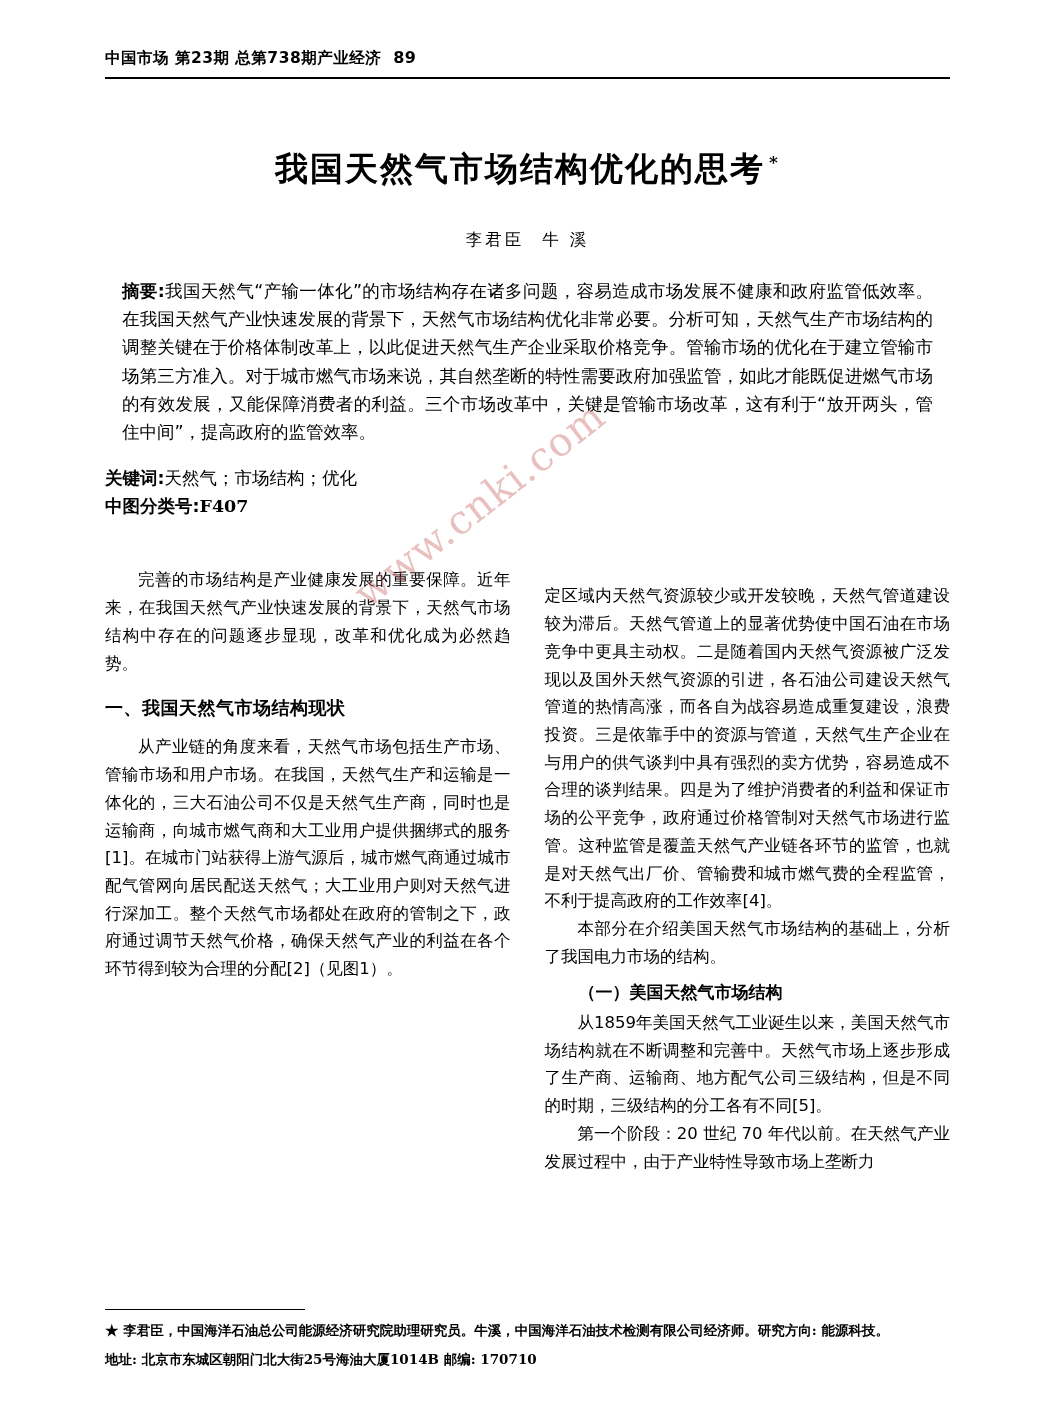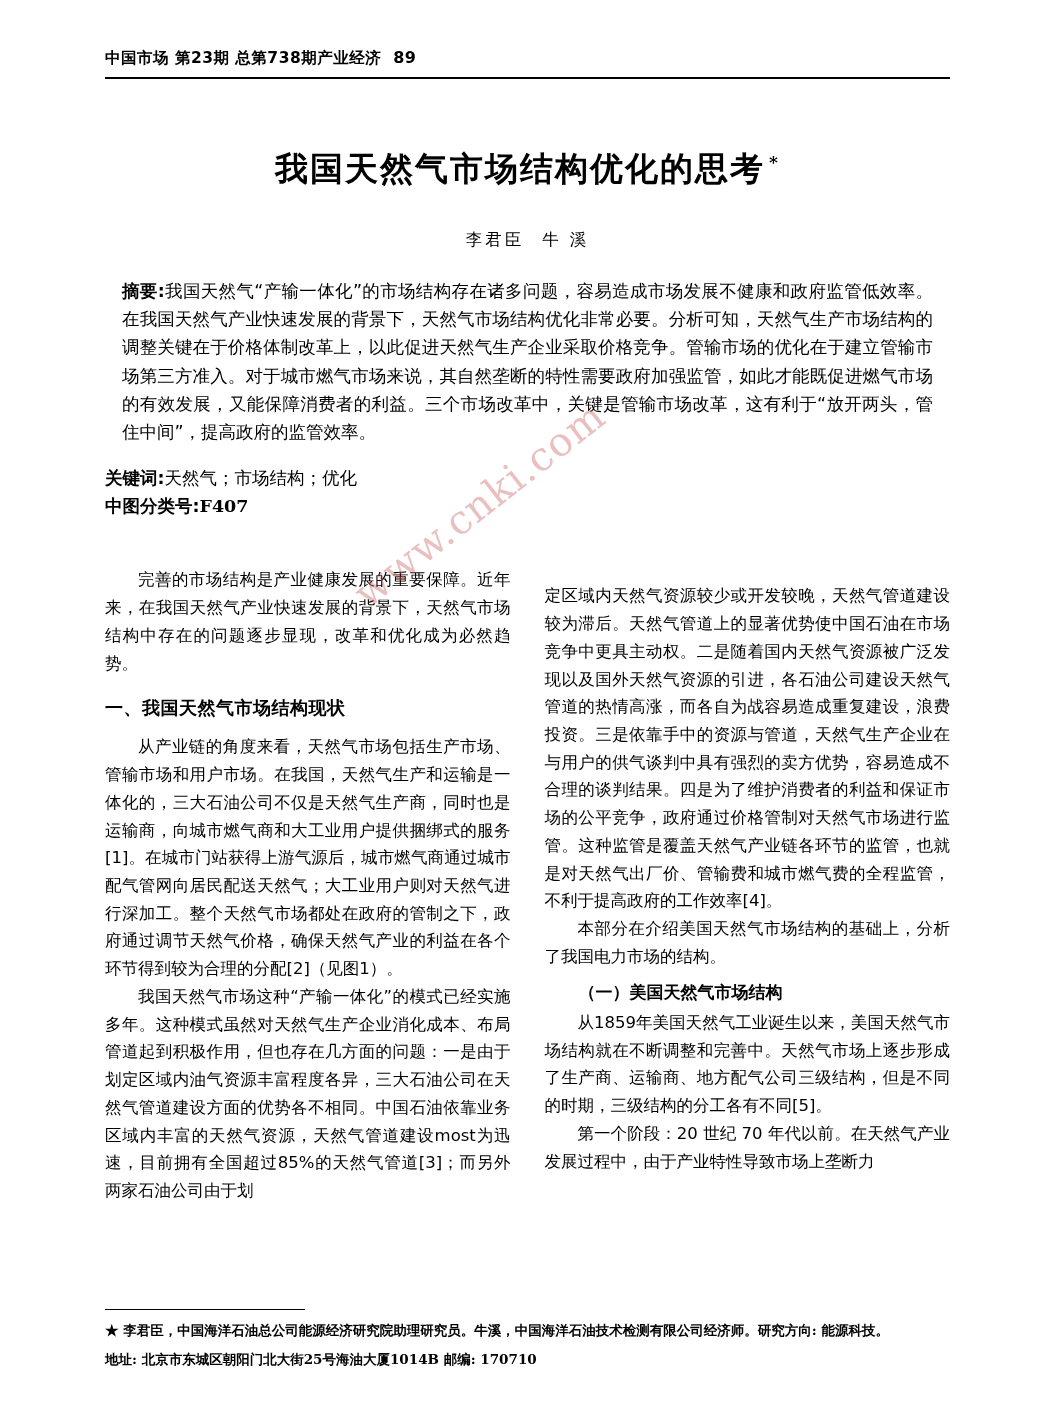--- a/index.html
+++ b/index.html
@@ -194,21 +194,20 @@
   </div>
 
   <div class="watermark">www.cnki.com</div>
 
   <div class="columns">
 
     <div class="col">
       <p>完善的市场结构是产业健康发展的重要保障。近年来，在我国天然气产业快速发展的背景下，天然气市场结构中存在的问题逐步显现，改革和优化成为必然趋势。</p>
       <h2 class="sec">一、我国天然气市场结构现状</h2>
       <p>从产业链的角度来看，天然气市场包括生产市场、管输市场和用户市场。在我国，天然气生产和运输是一体化的，三大石油公司不仅是天然气生产商，同时也是运输商，向城市燃气商和大工业用户提供捆绑式的服务[1]。在城市门站获得上游气源后，城市燃气商通过城市配气管网向居民配送天然气；大工业用户则对天然气进行深加工。整个天然气市场都处在政府的管制之下，政府通过调节天然气价格，确保天然气产业的利益在各个环节得到较为合理的分配[2]（见图1）。</p>
-      <p>我国天然气市场这种“产输一体化”的模式已经实施多年。这种模式虽然对天然气生产企业消化成本、布局管道起到积极作用，但也存在几方面的问题：一是由于划定区域内油气资源丰富程度各异，三大石油公司在天然气管道建设方面的优势各不相同。中国石油依靠业务区域内丰富的天然气资源，天然气管道建设most为迅速，目前拥有全国超过85%的天然气管道[3]；而另外两家石油公司由于划</p>
     </div>
 
     <div class="col">
       <p class="noindent">定区域内天然气资源较少或开发较晚，天然气管道建设较为滞后。天然气管道上的显著优势使中国石油在市场竞争中更具主动权。二是随着国内天然气资源被广泛发现以及国外天然气资源的引进，各石油公司建设天然气管道的热情高涨，而各自为战容易造成重复建设，浪费投资。三是依靠手中的资源与管道，天然气生产企业在与用户的供气谈判中具有强烈的卖方优势，容易造成不合理的谈判结果。四是为了维护消费者的利益和保证市场的公平竞争，政府通过价格管制对天然气市场进行监管。这种监管是覆盖天然气产业链各环节的监管，也就是对天然气出厂价、管输费和城市燃气费的全程监管，不利于提高政府的工作效率[4]。</p>
       <p>本部分在介绍美国天然气市场结构的基础上，分析了我国电力市场的结构。</p>
       <h3 class="subsec">（一）美国天然气市场结构</h3>
       <p>从1859年美国天然气工业诞生以来，美国天然气市场结构就在不断调整和完善中。天然气市场上逐步形成了生产商、运输商、地方配气公司三级结构，但是不同的时期，三级结构的分工各有不同[5]。</p>
       <p>第一个阶段：20 世纪 70 年代以前。在天然气产业发展过程中，由于产业特性导致市场上垄断力</p>
     </div>
 

